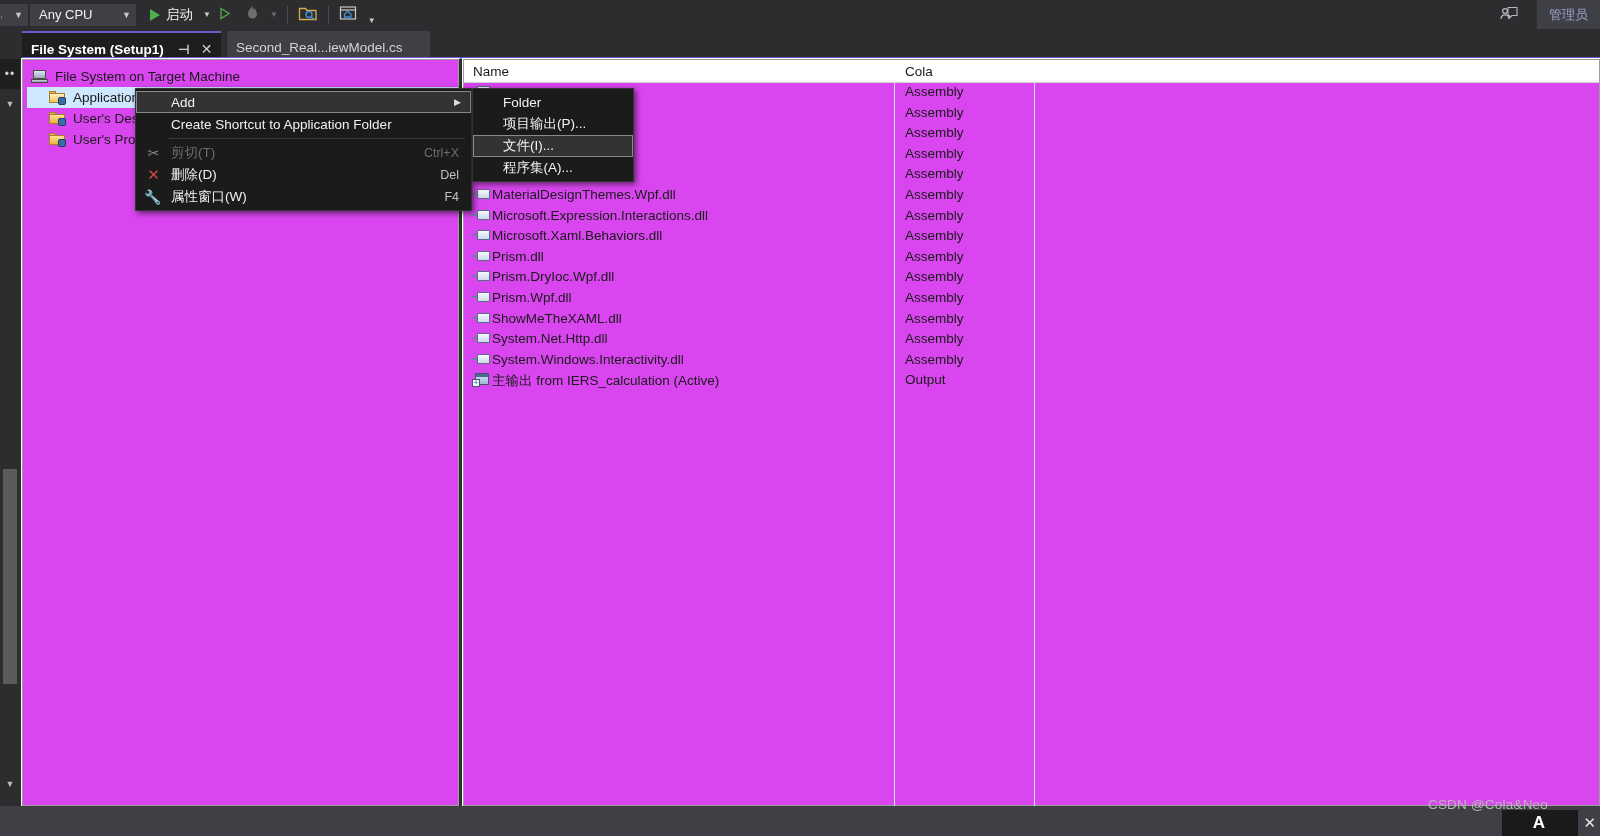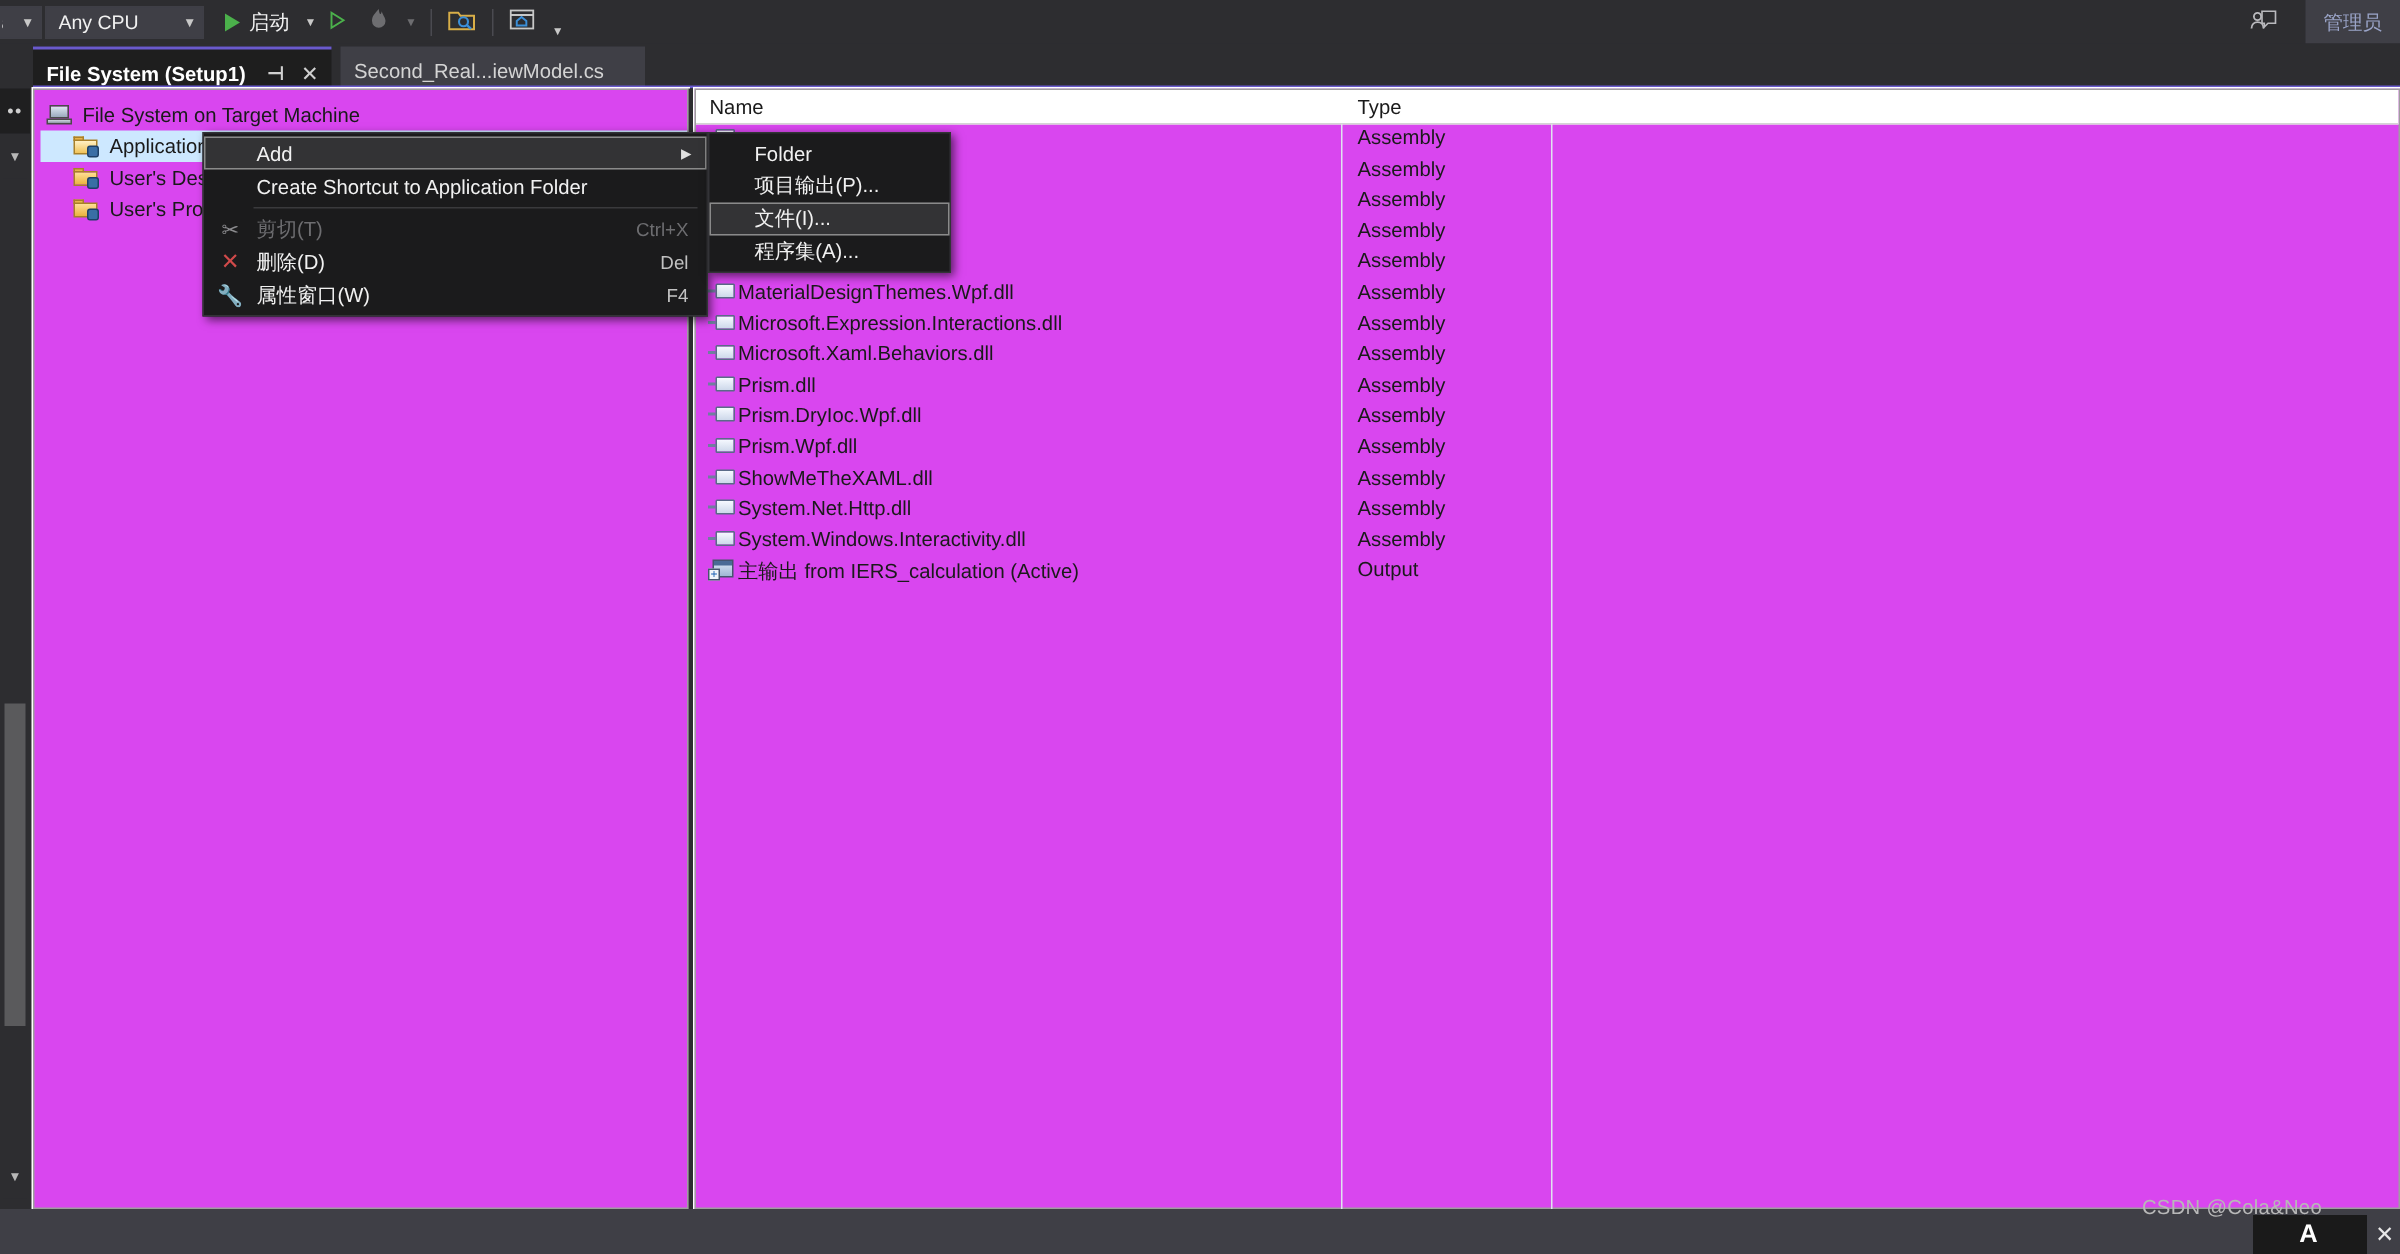--- a/index.html
+++ b/index.html
@@ -363,21 +363,21 @@
       </div>
     </div>
 
     <div class="splitter"></div>
 
     <div class="pane pane-list">
       <div class="lh-div"></div>
       <div class="lh-div2"></div>
       <div class="lh">
         <span class="lh-name">Name</span>
-        <span class="lh-type">Type</span>
+        <span class="lh-type">Cola</span>
       </div>
       <div class="list-rows" id="list-rows">
           <div class="lrow">
             <span class="nm">
               <span class="ic-dll">
                 <span class="plug"></span>
                 <span class="body"></span>
               </span>
               <span></span>
             </span>

